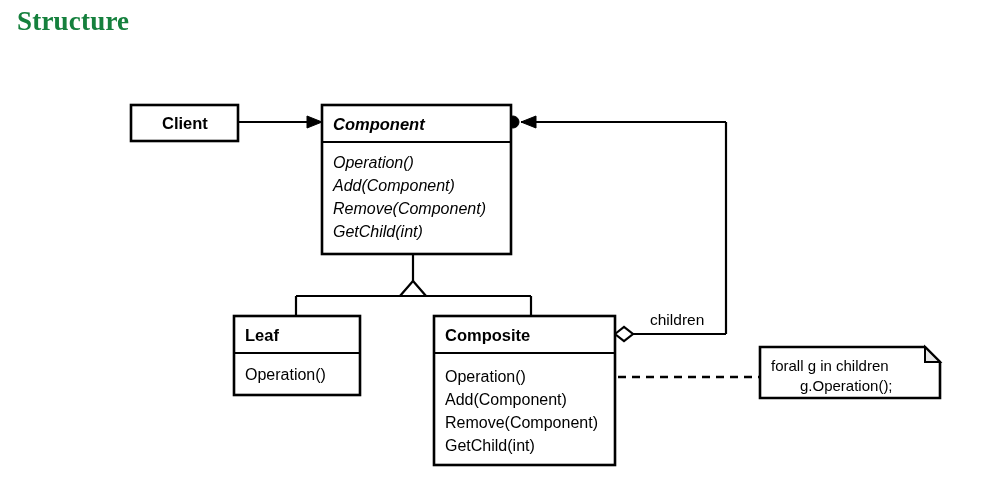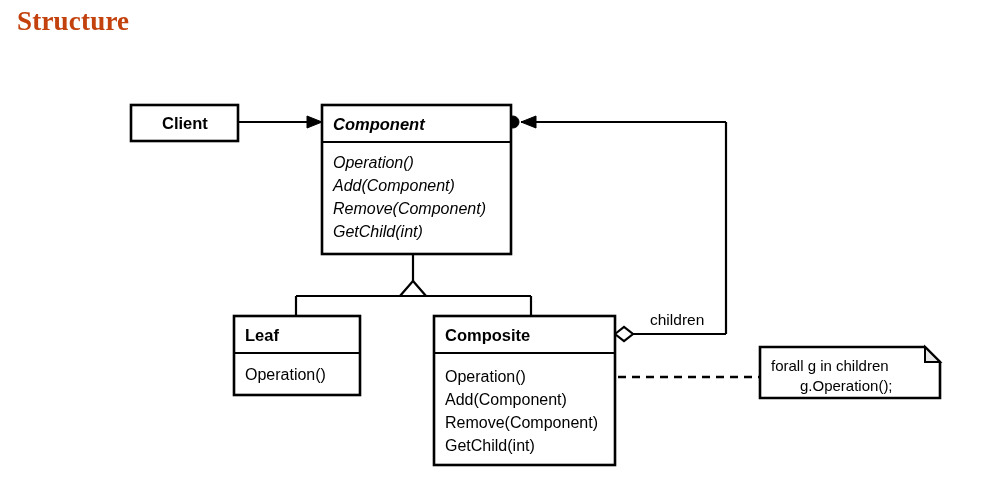--- a/index.html
+++ b/index.html
@@ -16,21 +16,21 @@
     color: #000000;
   }
   #page-title {
     position: absolute;
     left: 17px;
     top: 6px;
     font-family: "Liberation Serif", serif;
     font-weight: bold;
     font-size: 27px;
     letter-spacing: 0.2px;
-    color: #c2410c;
+    color: #15803d;
     white-space: nowrap;
   }
   #diagram-wrap {
     position: absolute;
     left: 0;
     top: 0;
     width: 915px;
     height: 492px;
   }
   svg#uml-diagram {

